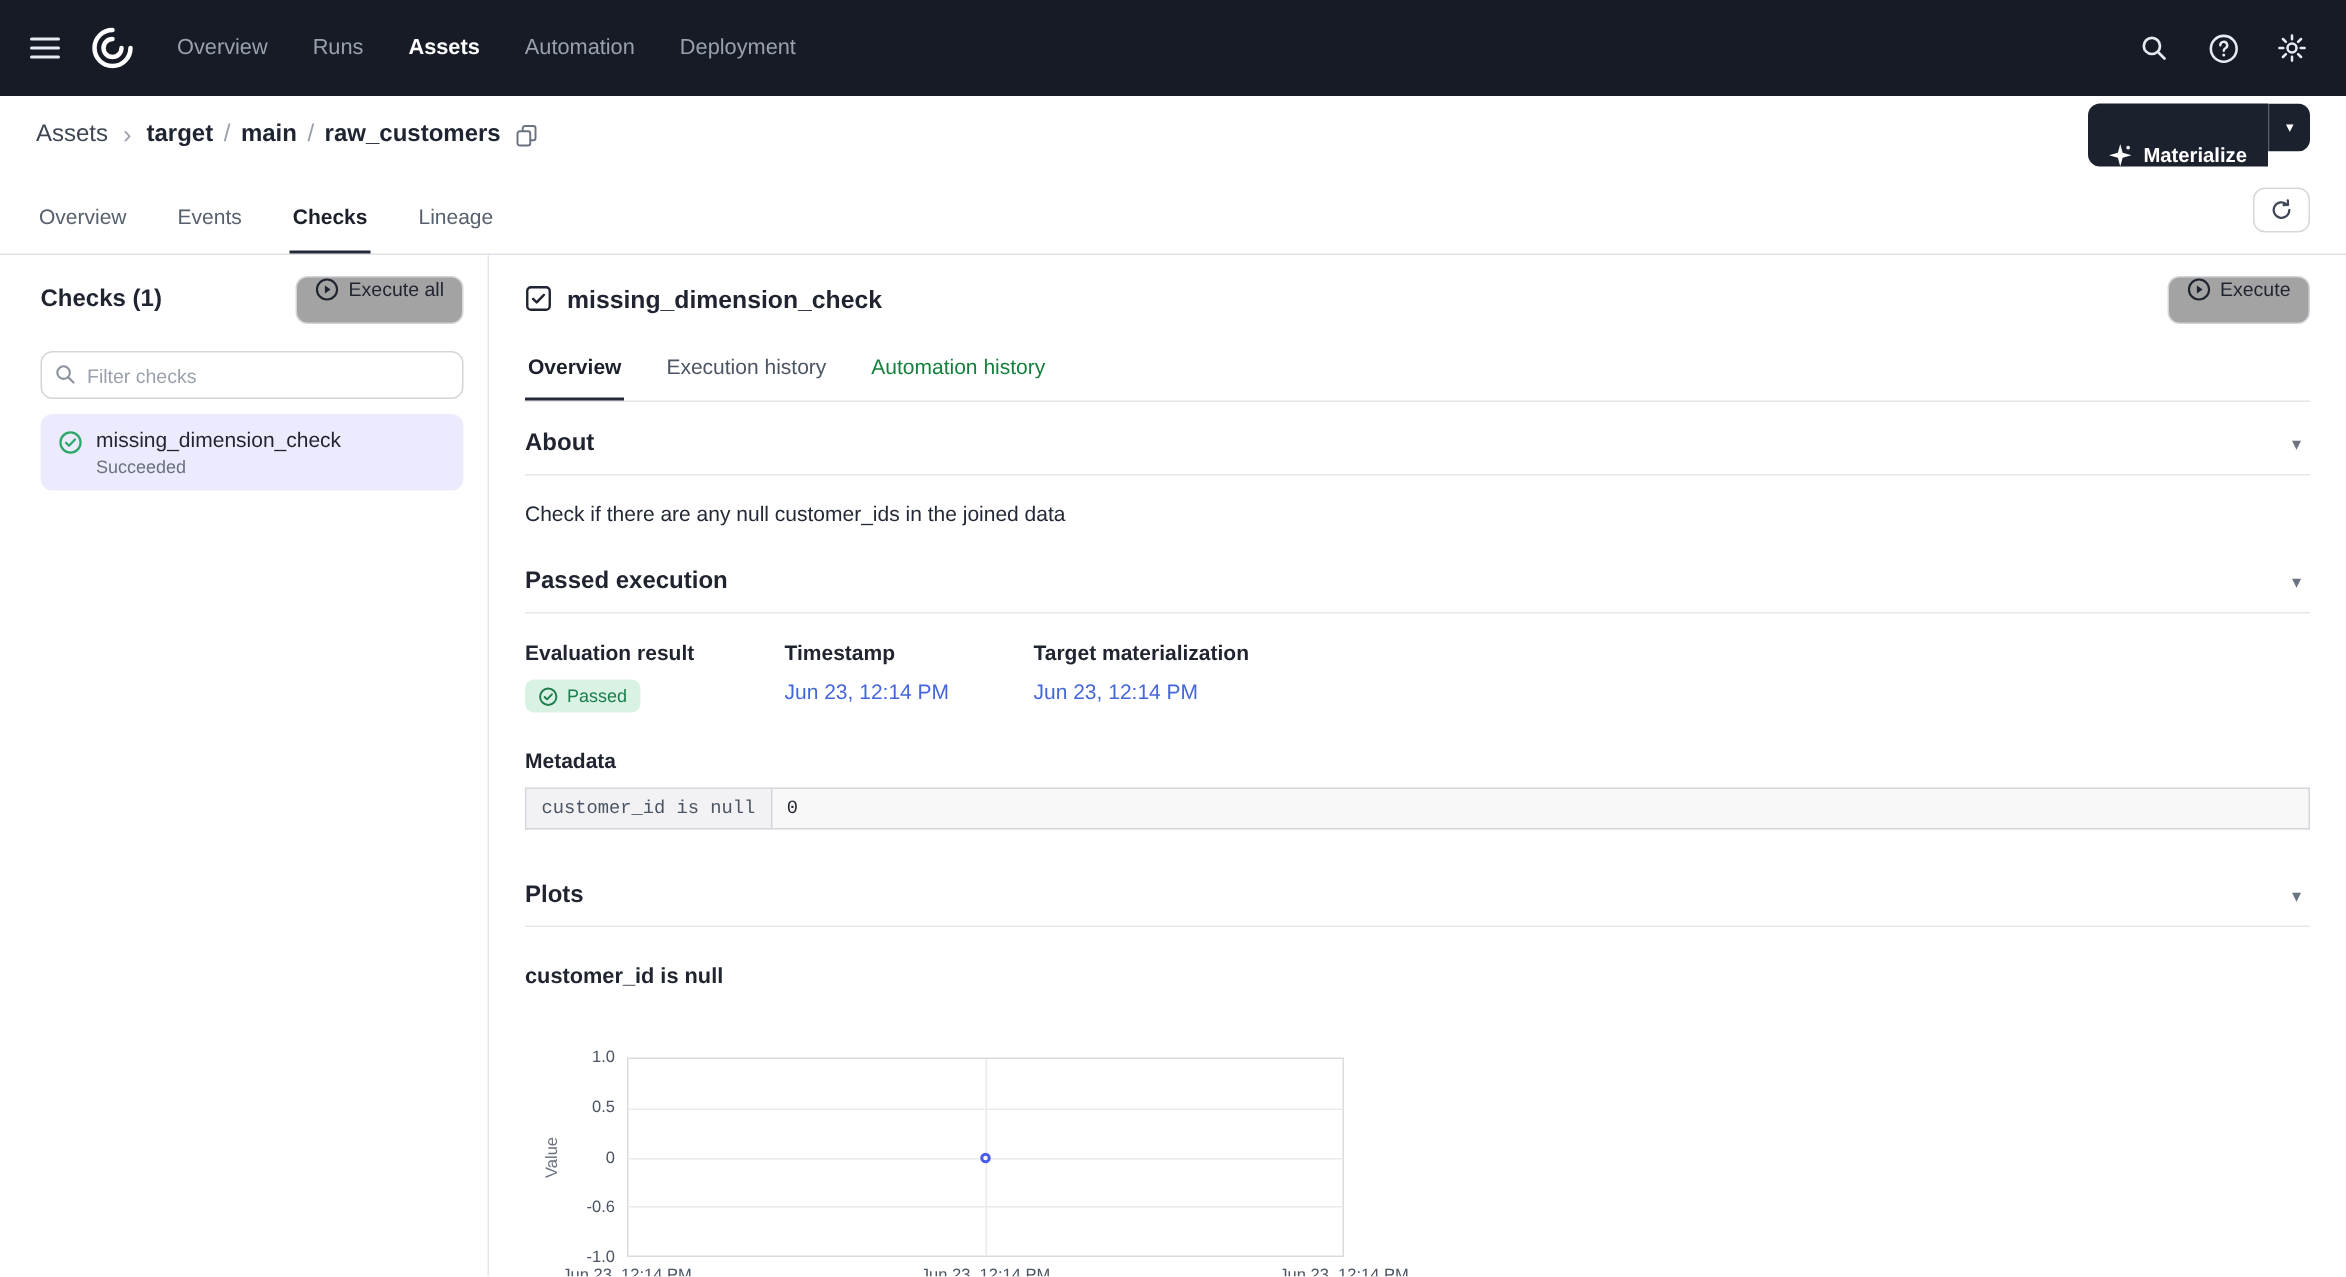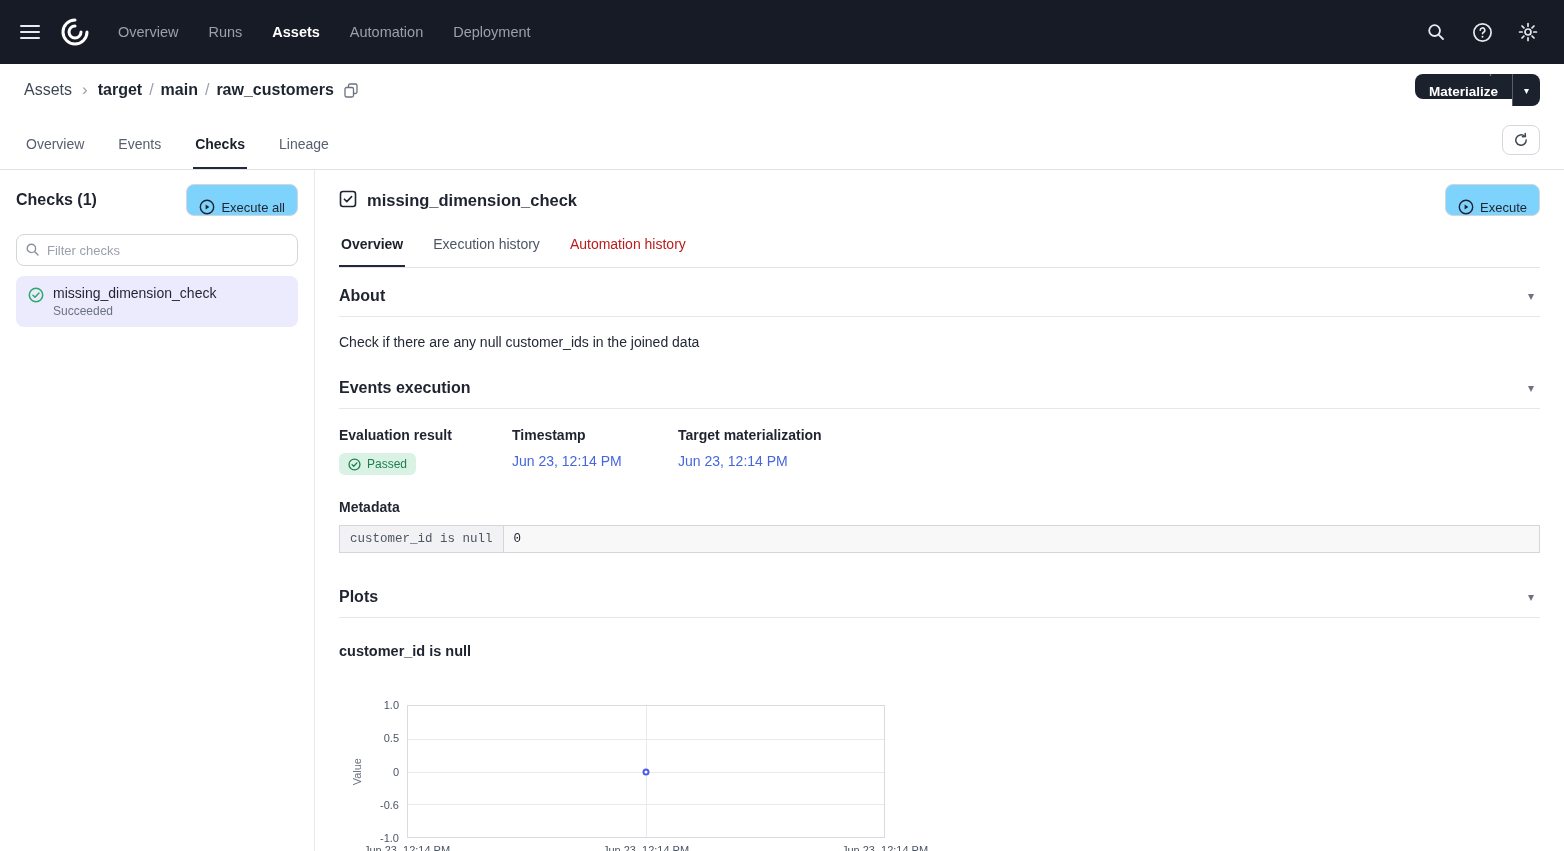--- a/index.html
+++ b/index.html
@@ -30,45 +30,45 @@
   
   .crumb-row { height: 52px; display: flex; align-items: center; padding: 0 24px; }
   .crumb-root { font-size: 16px; color: #3F4754; cursor: pointer; }
   .crumb-chevron { color: #9AA1AD; font-size: 17px; margin: 0 10px; }
   .crumb-path { font-size: 16px; font-weight: 700; color: #1E2430; display: flex; align-items: center; }
   .crumb-slash { color: #9AA1AD; font-weight: 400; margin: 0 7px; }
   .copy-btn { margin-left: 10px; display: flex; align-items: center; }
   .crumb-actions { margin-left: auto; display: flex; }
   .materialize-btn {
     display: flex; align-items: flex-end; gap: 8px; background: #1C212E; color: #fff;
-    height: 25px; padding: 0 14px; border-radius: 8px 0 0 8px; font-size: 13.5px; font-weight: 600; flex-direction: column;
+    height: 42px; padding: 0 14px; border-radius: 8px 0 0 8px; font-size: 13.5px; font-weight: 600;
   }
   .materialize-caret {
     background: #1C212E; color: #fff; height: 32px; width: 28px;
     border-left: 1px solid rgba(255,255,255,.28); border-radius: 0 8px 8px 0; font-size: 10px;
   }
 
   
   .asset-tabs-row { display: flex; align-items: flex-end; padding: 0 24px; border-bottom: 1px solid #DFE2E7; height: 54px; }
   .asset-tab { font-size: 14px; font-weight: 500; color: #57606E; padding: 0 2px 15px; margin-right: 30px; border-bottom: 2px solid transparent; cursor: pointer; }
   .asset-tab.active { color: #1B202B; font-weight: 700; border-bottom-color: #232936; }
   .refresh-btn {
     margin-left: auto; align-self: center; margin-bottom: 6px;
     width: 38px; height: 30px; border: 1px solid #D4D7DC; border-radius: 8px;
     display: flex; align-items: center; justify-content: center; background: #fff;
   }
 
   
-  .content { display: flex; height: 681px; }
+  .content { display: flex; height: 681px; padding-left: 11px; }
   .sidebar { width: 315px; border-right: 1px solid #E6E8EB; padding: 14px 16px; flex-shrink: 0; }
   .sidebar-head { display: flex; align-items: center; justify-content: space-between; }
   .sidebar-title { font-size: 16px; font-weight: 700; }
   .btn-light {
-    display: inline-flex; align-items: flex-end; gap: 6px; height: 32px; padding: 0 12px;
-    border: 1px solid #D2D5DA; border-radius: 8px; background: #7dd3fc; font-size: 13px; font-weight: 500; color: #1F2430;
+    display: inline-flex; align-items: flex-start; gap: 6px; height: 32px; padding: 0 12px;
+    border: 1px solid #D2D5DA; border-radius: 8px; background: #a3a3a3; font-size: 13px; font-weight: 500; color: #1F2430;
   }
   .filter-wrap { position: relative; margin-top: 18px; }
   .filter-input {
     width: 100%; height: 32px; border: 1px solid #D2D5DA; border-radius: 8px;
     padding: 0 10px 0 30px; font-size: 13px; color: #1F2430; outline: none;
   }
   .filter-input::placeholder { color: #9AA1AD; }
   .filter-search-icon { position: absolute; left: 9px; top: 8px; }
   .check-list { margin-top: 10px; }
   .check-item {
@@ -79,21 +79,21 @@
   .check-item-status { font-size: 12px; color: #6A7280; margin-top: 3px; }
 
   
   .main { flex: 1; padding: 0 24px; overflow: hidden; }
   .detail-head { display: flex; align-items: center; height: 60px; }
   .detail-title { font-size: 16.5px; font-weight: 700; margin-left: 10px; }
   .detail-head .btn-light { margin-left: auto; }
   .detail-tabs { display: flex; border-bottom: 1px solid #E2E4E8; margin-top: 6px; }
   .detail-tab { font-size: 14px; font-weight: 500; color: #4B5563; padding: 0 2px 13px; margin-right: 26px; border-bottom: 2px solid transparent; cursor: pointer; }
   .detail-tab.active { color: #1B202B; font-weight: 700; border-bottom-color: #232936; }
-  .detail-tab.disabled { color: #b91c1c; }
+  .detail-tab.disabled { color: #15803d; }
 
   .section-head { display: flex; align-items: center; justify-content: space-between; padding: 19px 2px 11px 0; border-bottom: 1px solid #E5E7EB; }
   .section-title { font-size: 16px; font-weight: 700; }
   .section-caret { color: #6B7280; font-size: 12px; padding: 2px 4px; }
   .about-body { font-size: 14px; color: #232936; margin: 17px 0 10px; }
 
   .exec-cols { display: flex; margin-top: 18px; gap: 10px; }
   .exec-col-result { width: 163px; }
   .exec-col-ts { width: 156px; }
   .col-header { font-size: 14px; font-weight: 700; }
@@ -285,21 +285,21 @@
       <span class="detail-tab disabled">Automation history</span>
     </div>
 
     <div class="section-head">
       <span class="section-title">About</span>
       <button class="section-caret">▾</button>
     </div>
     <div class="about-body">Check if there are any null customer_ids in the joined data</div>
 
     <div class="section-head">
-      <span class="section-title">Events execution</span>
+      <span class="section-title">Passed execution</span>
       <button class="section-caret">▾</button>
     </div>
 
     <div class="exec-cols">
       <div class="exec-col-result">
         <div class="col-header">Evaluation result</div>
         <div class="col-value">
           <span class="badge-passed">
             <svg width="13" height="13" viewBox="0 0 16 16" fill="none">
               <circle cx="8" cy="8" r="6.7" stroke="#1E7E4D" stroke-width="1.6"></circle>

